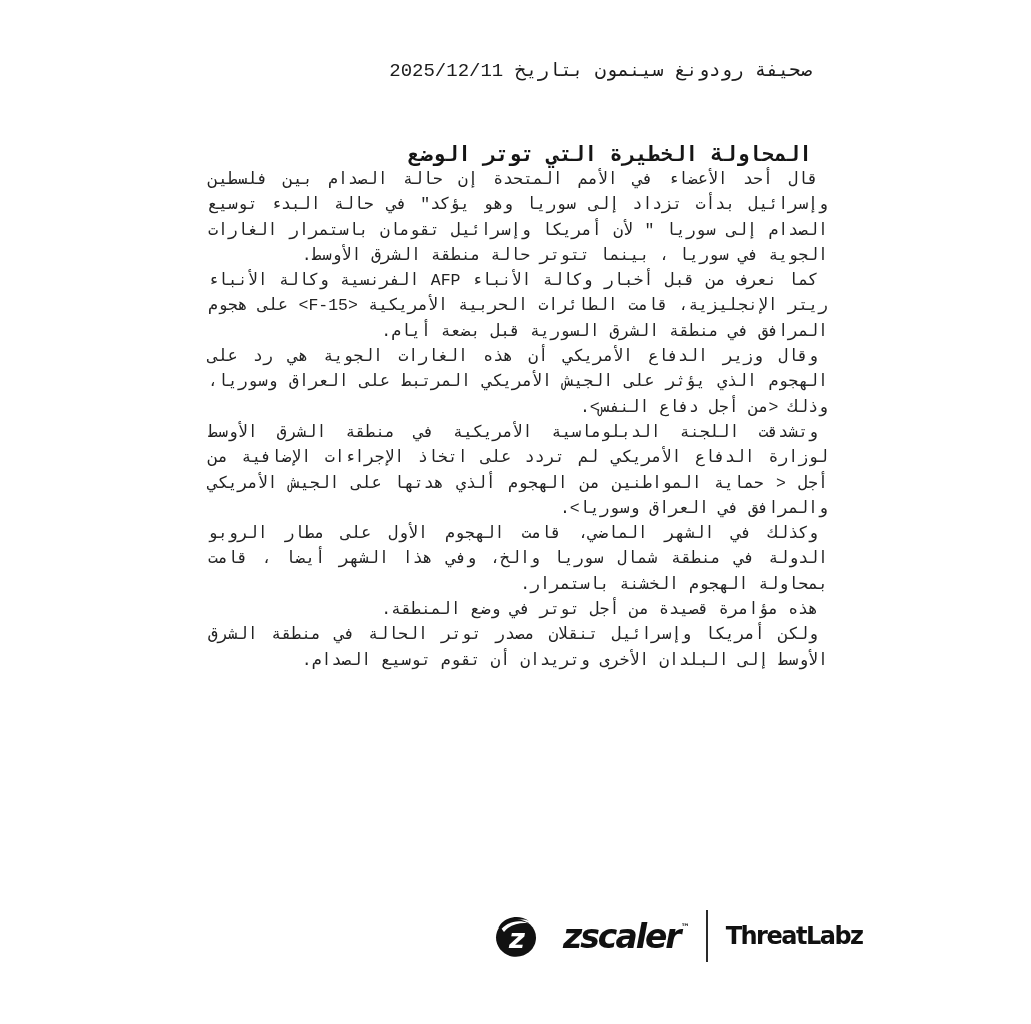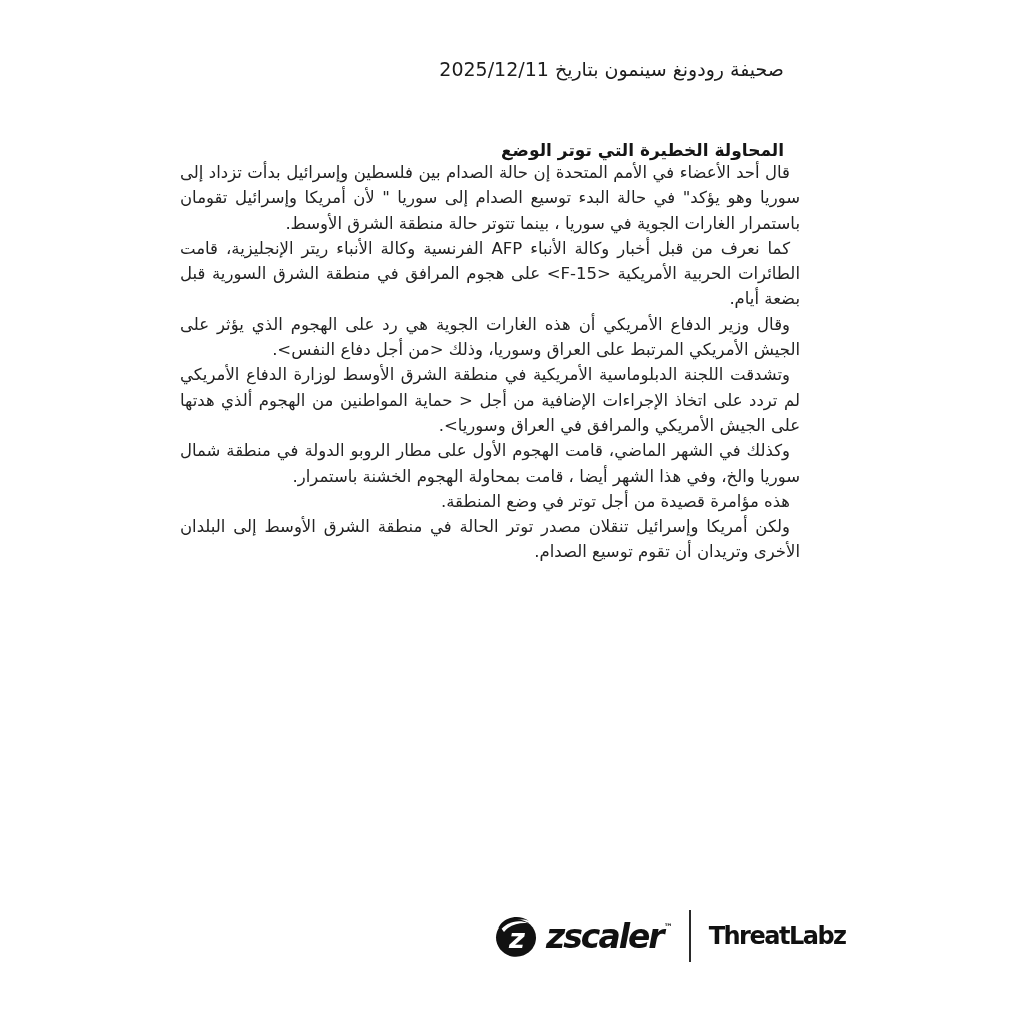--- a/index.html
+++ b/index.html
@@ -11,38 +11,39 @@
     position: relative;
     width: 1031px;
     height: 1024px;
     background: #ffffff;
     overflow: hidden;
     font-family: "DejaVu Sans", sans-serif;
     color: #202020;
   }
   .doc {
     position: absolute;
-    left: 180px;
+    left: 208px;
     top: 0;
     width: 620px;
     direction: rtl;
+    font-family: Liberation Mono, monospace;
   }
   .dateline {
     margin-top: 58px;
     padding-left: 0;
     padding-right: 16px;
     text-align: right;
     font-size: 19px;
     color: #1c1c1c;
     letter-spacing: 0;
   }
   .title {
     margin: 60px 16px 0 0;
     text-align: right;
-    font-size: 17px;
+    font-size: 21px;
     font-weight: bold;
     color: #151515;
   }
   .body-text {
     font-size: 16.5px;
     line-height: 25.3px;
     text-align: justify;
     color: #232323;
   }
   .body-text p {
@@ -65,21 +66,21 @@
     height: 48px;
     display: inline-block;
     flex: 0 0 auto;
   }
   .zscaler-word {
     font-family: "DejaVu Sans", sans-serif;
     font-style: italic;
     font-weight: bold;
     font-size: 33px;
     letter-spacing: -2px;
-    margin-left: 6px;
+    margin-left: 23px;
     color: #111111;
   }
   .tm {
     font-size: 9px;
     font-weight: bold;
     font-style: normal;
     vertical-align: 18px;
     letter-spacing: 0;
     margin-left: 1px;
   }

